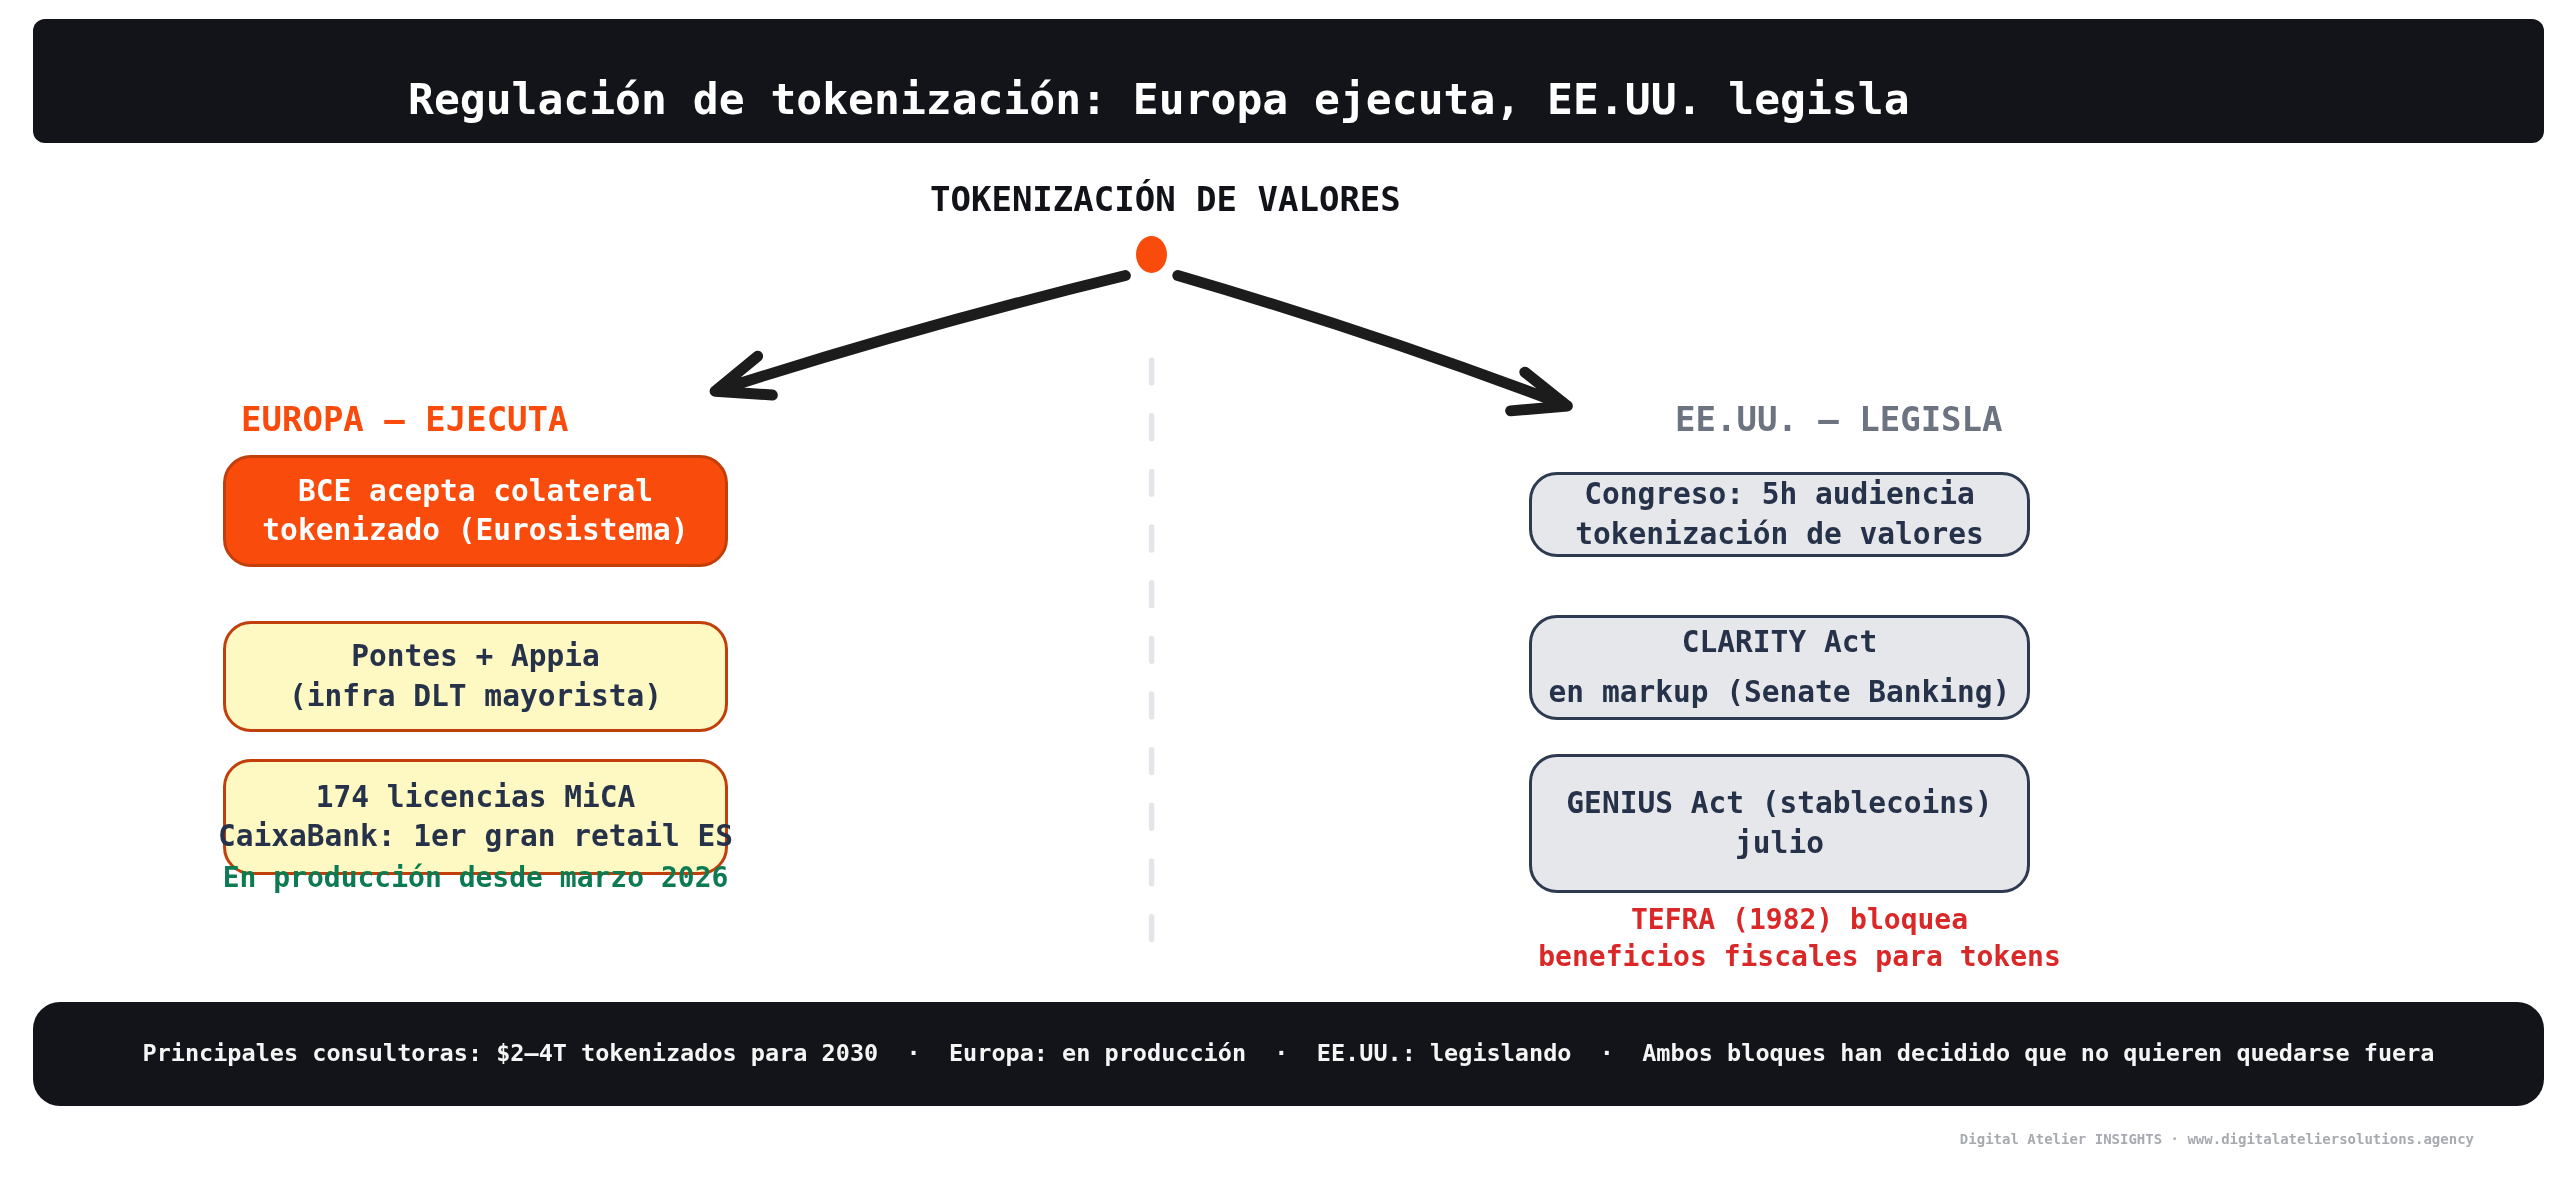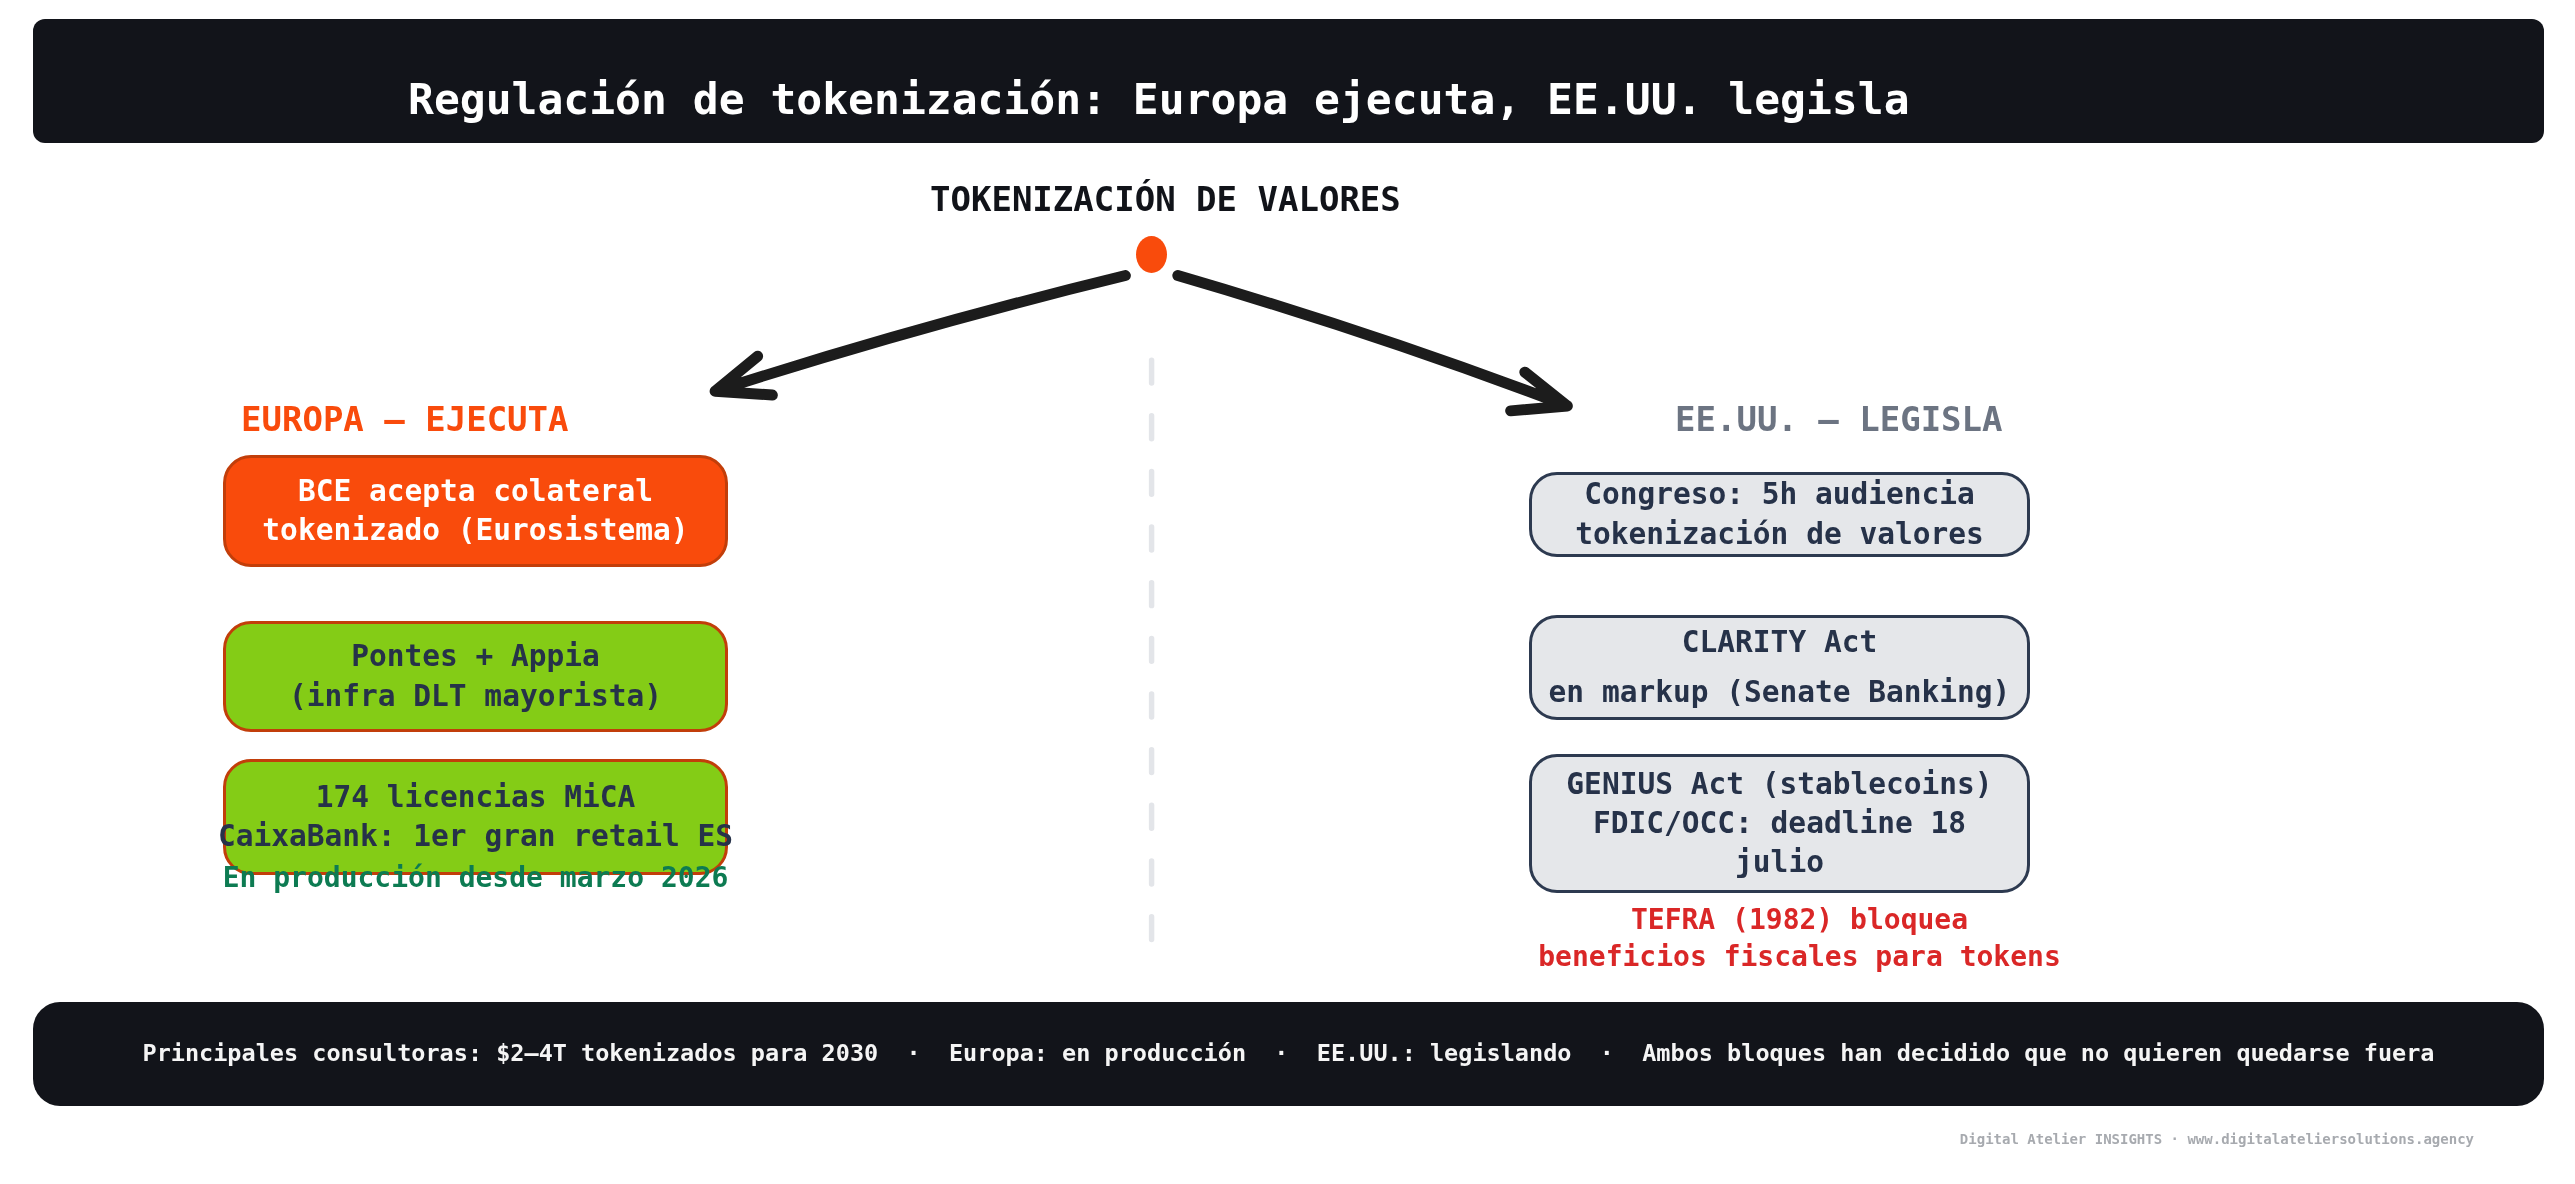--- a/index.html
+++ b/index.html
@@ -58,21 +58,21 @@
     border: 3.8px solid;
     border-radius: 28px;
     display: flex; flex-direction: column;
     align-items: center; justify-content: center;
     text-align: center;
     font-size: 29.5px; line-height: 1.33;
   }
   .box .bl { white-space: nowrap; }
   .box.l { left: 223px; width: 505px; border-color: #c23e0a; }
   .box.l.filled { background: #f94b0c; color: #ffffff; }
-  .box.l.outline { background: #84cc16; color: #263249; }
+  .box.l.outline { background: #fef9c3; color: #263249; }
   .box.l1 { top: 455px;  height: 112px; }
   .box.l2 { top: 621px; height: 111px; }
   .box.l3 { top: 759px; height: 116px; }
   .box.r { left: 1529px; width: 501px; background: #e5e7ea; border-color: #2d3a50; color: #263249; }
   .box.r1 { top: 472px;  height: 85px; }
   .box.r2 { top: 615px; height: 105px; gap: 10px; }
   .box.r3 { top: 754px; height: 139px; }
 
   
   .note {
@@ -144,21 +144,20 @@
   <div class="box r r1">
     <div class="bl">Congreso: 5h audiencia</div>
     <div class="bl">tokenización de valores</div>
   </div>
   <div class="box r r2">
     <div class="bl">CLARITY Act</div>
     <div class="bl">en markup (Senate Banking)</div>
   </div>
   <div class="box r r3">
     <div class="bl">GENIUS Act (stablecoins)</div>
-    <div class="bl">FDIC/OCC: deadline 18</div>
     <div class="bl">julio</div>
   </div>
 
   <div class="abs note green">
     <div class="bl">En producción desde marzo 2026</div>
   </div>
   <div class="abs note red">
     <div class="bl">TEFRA (1982) bloquea</div>
     <div class="bl">beneficios fiscales para tokens</div>
   </div>

